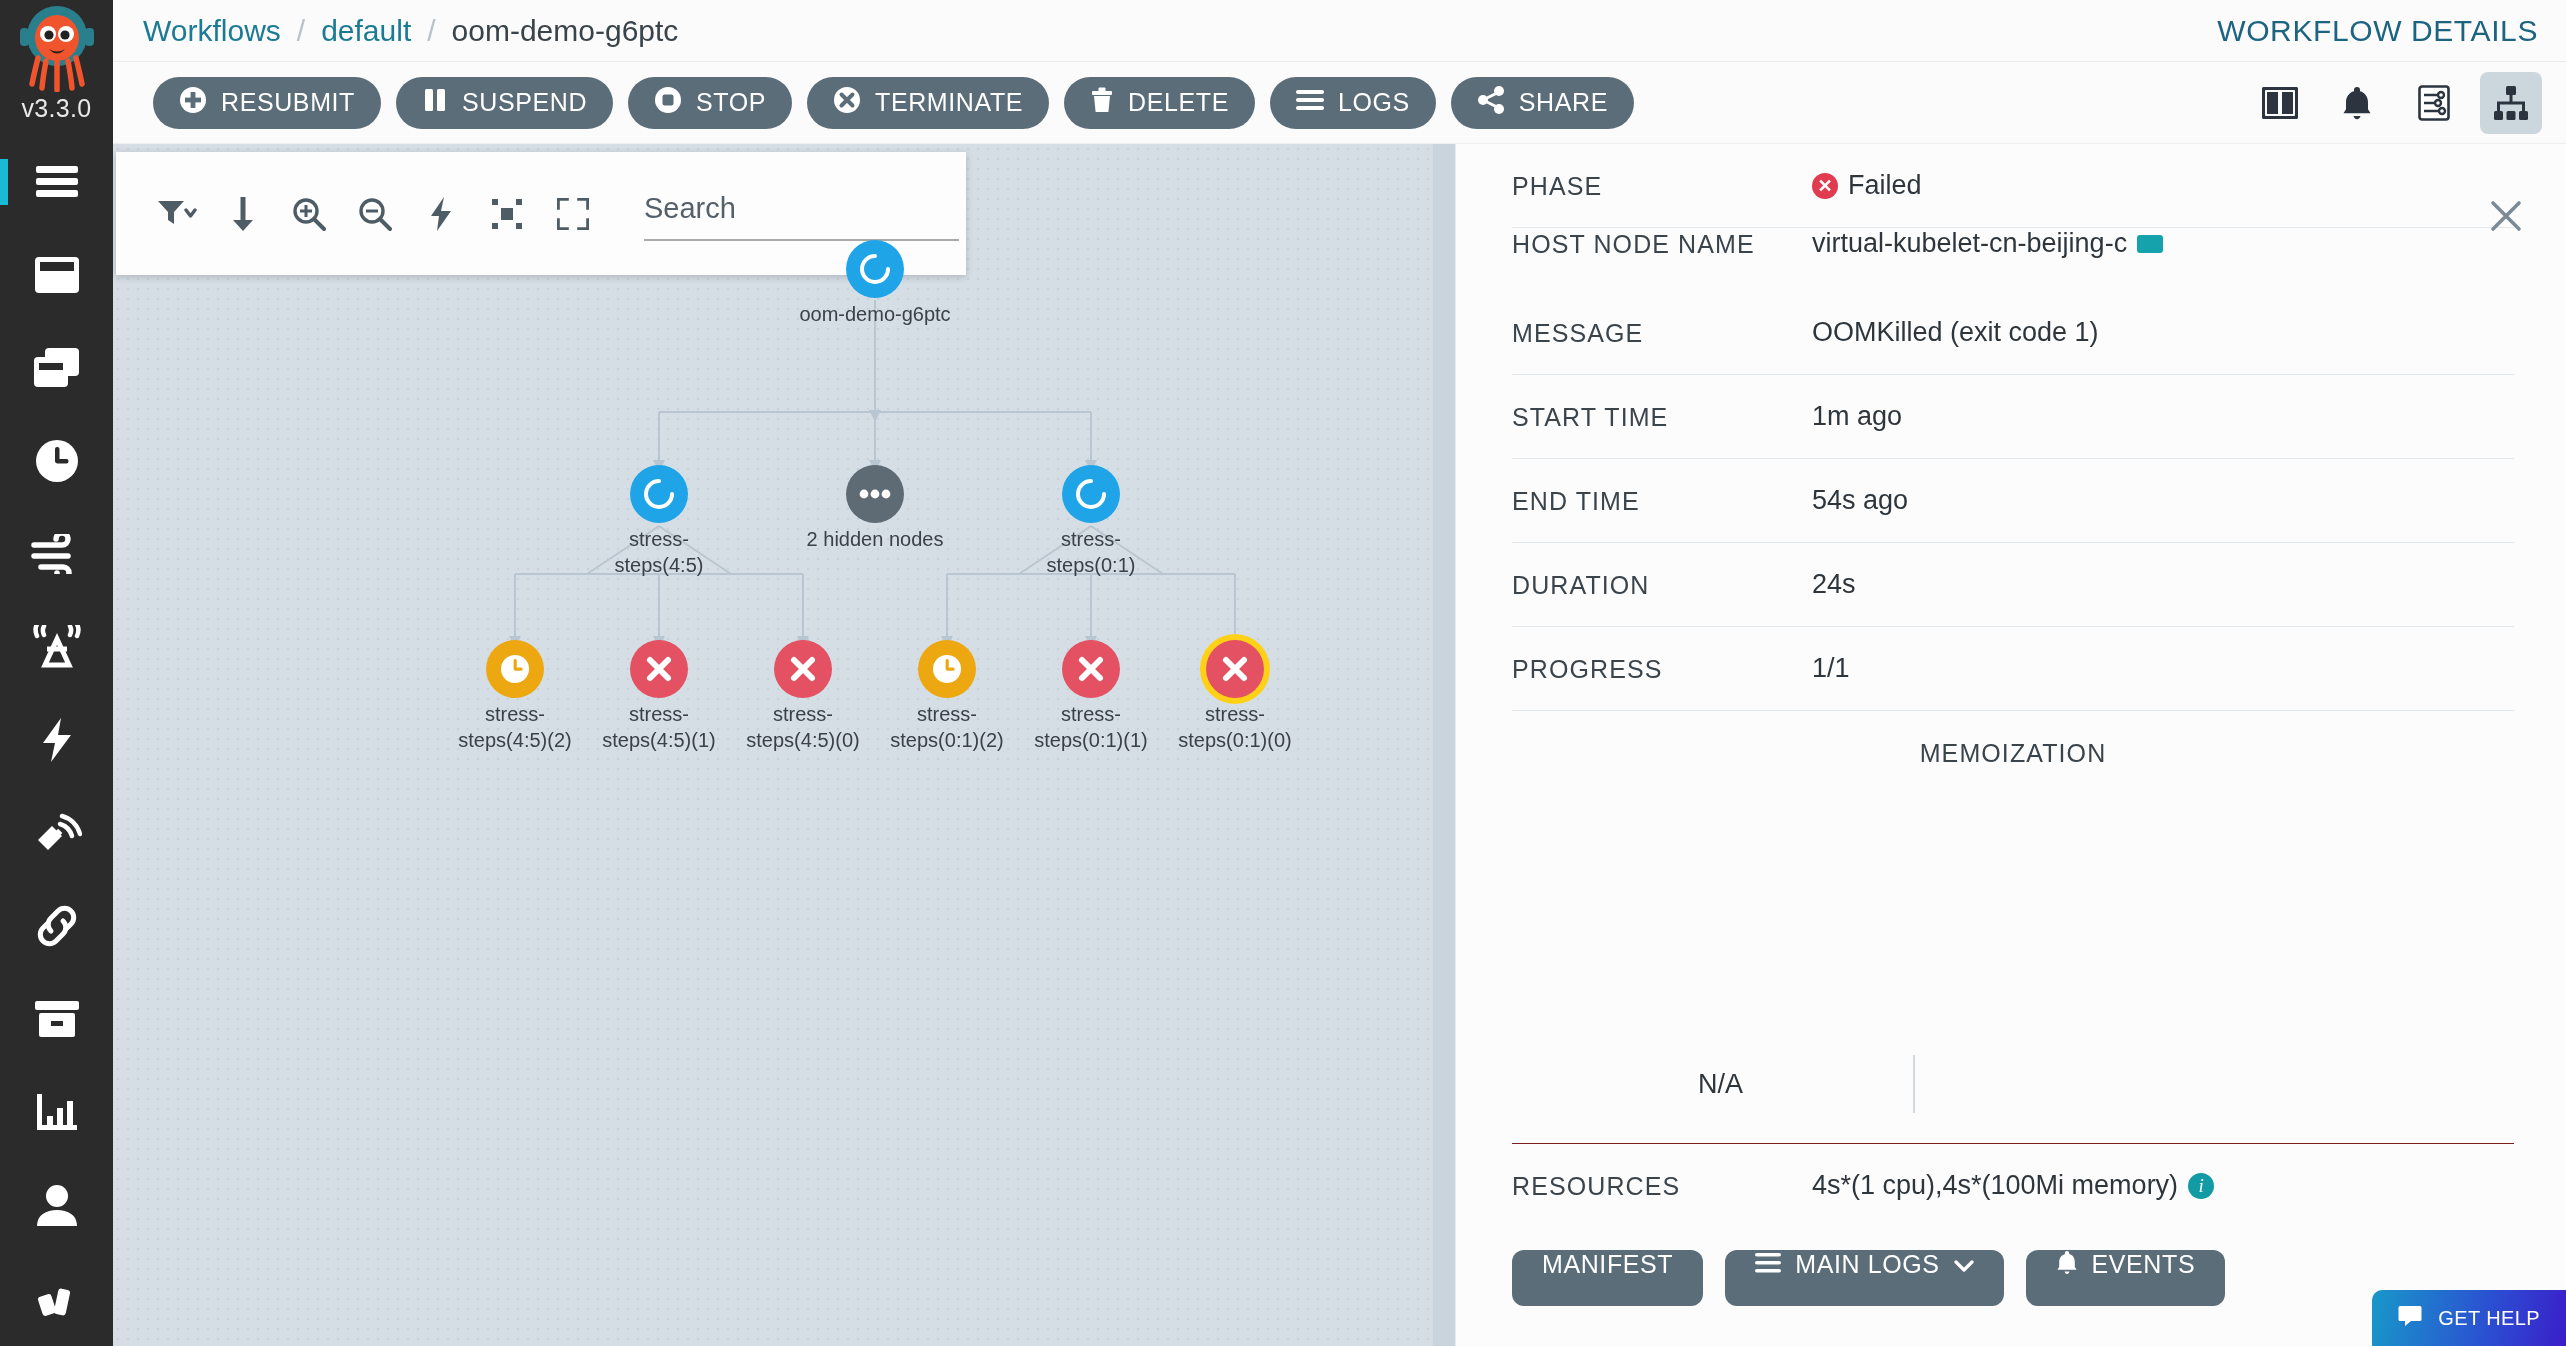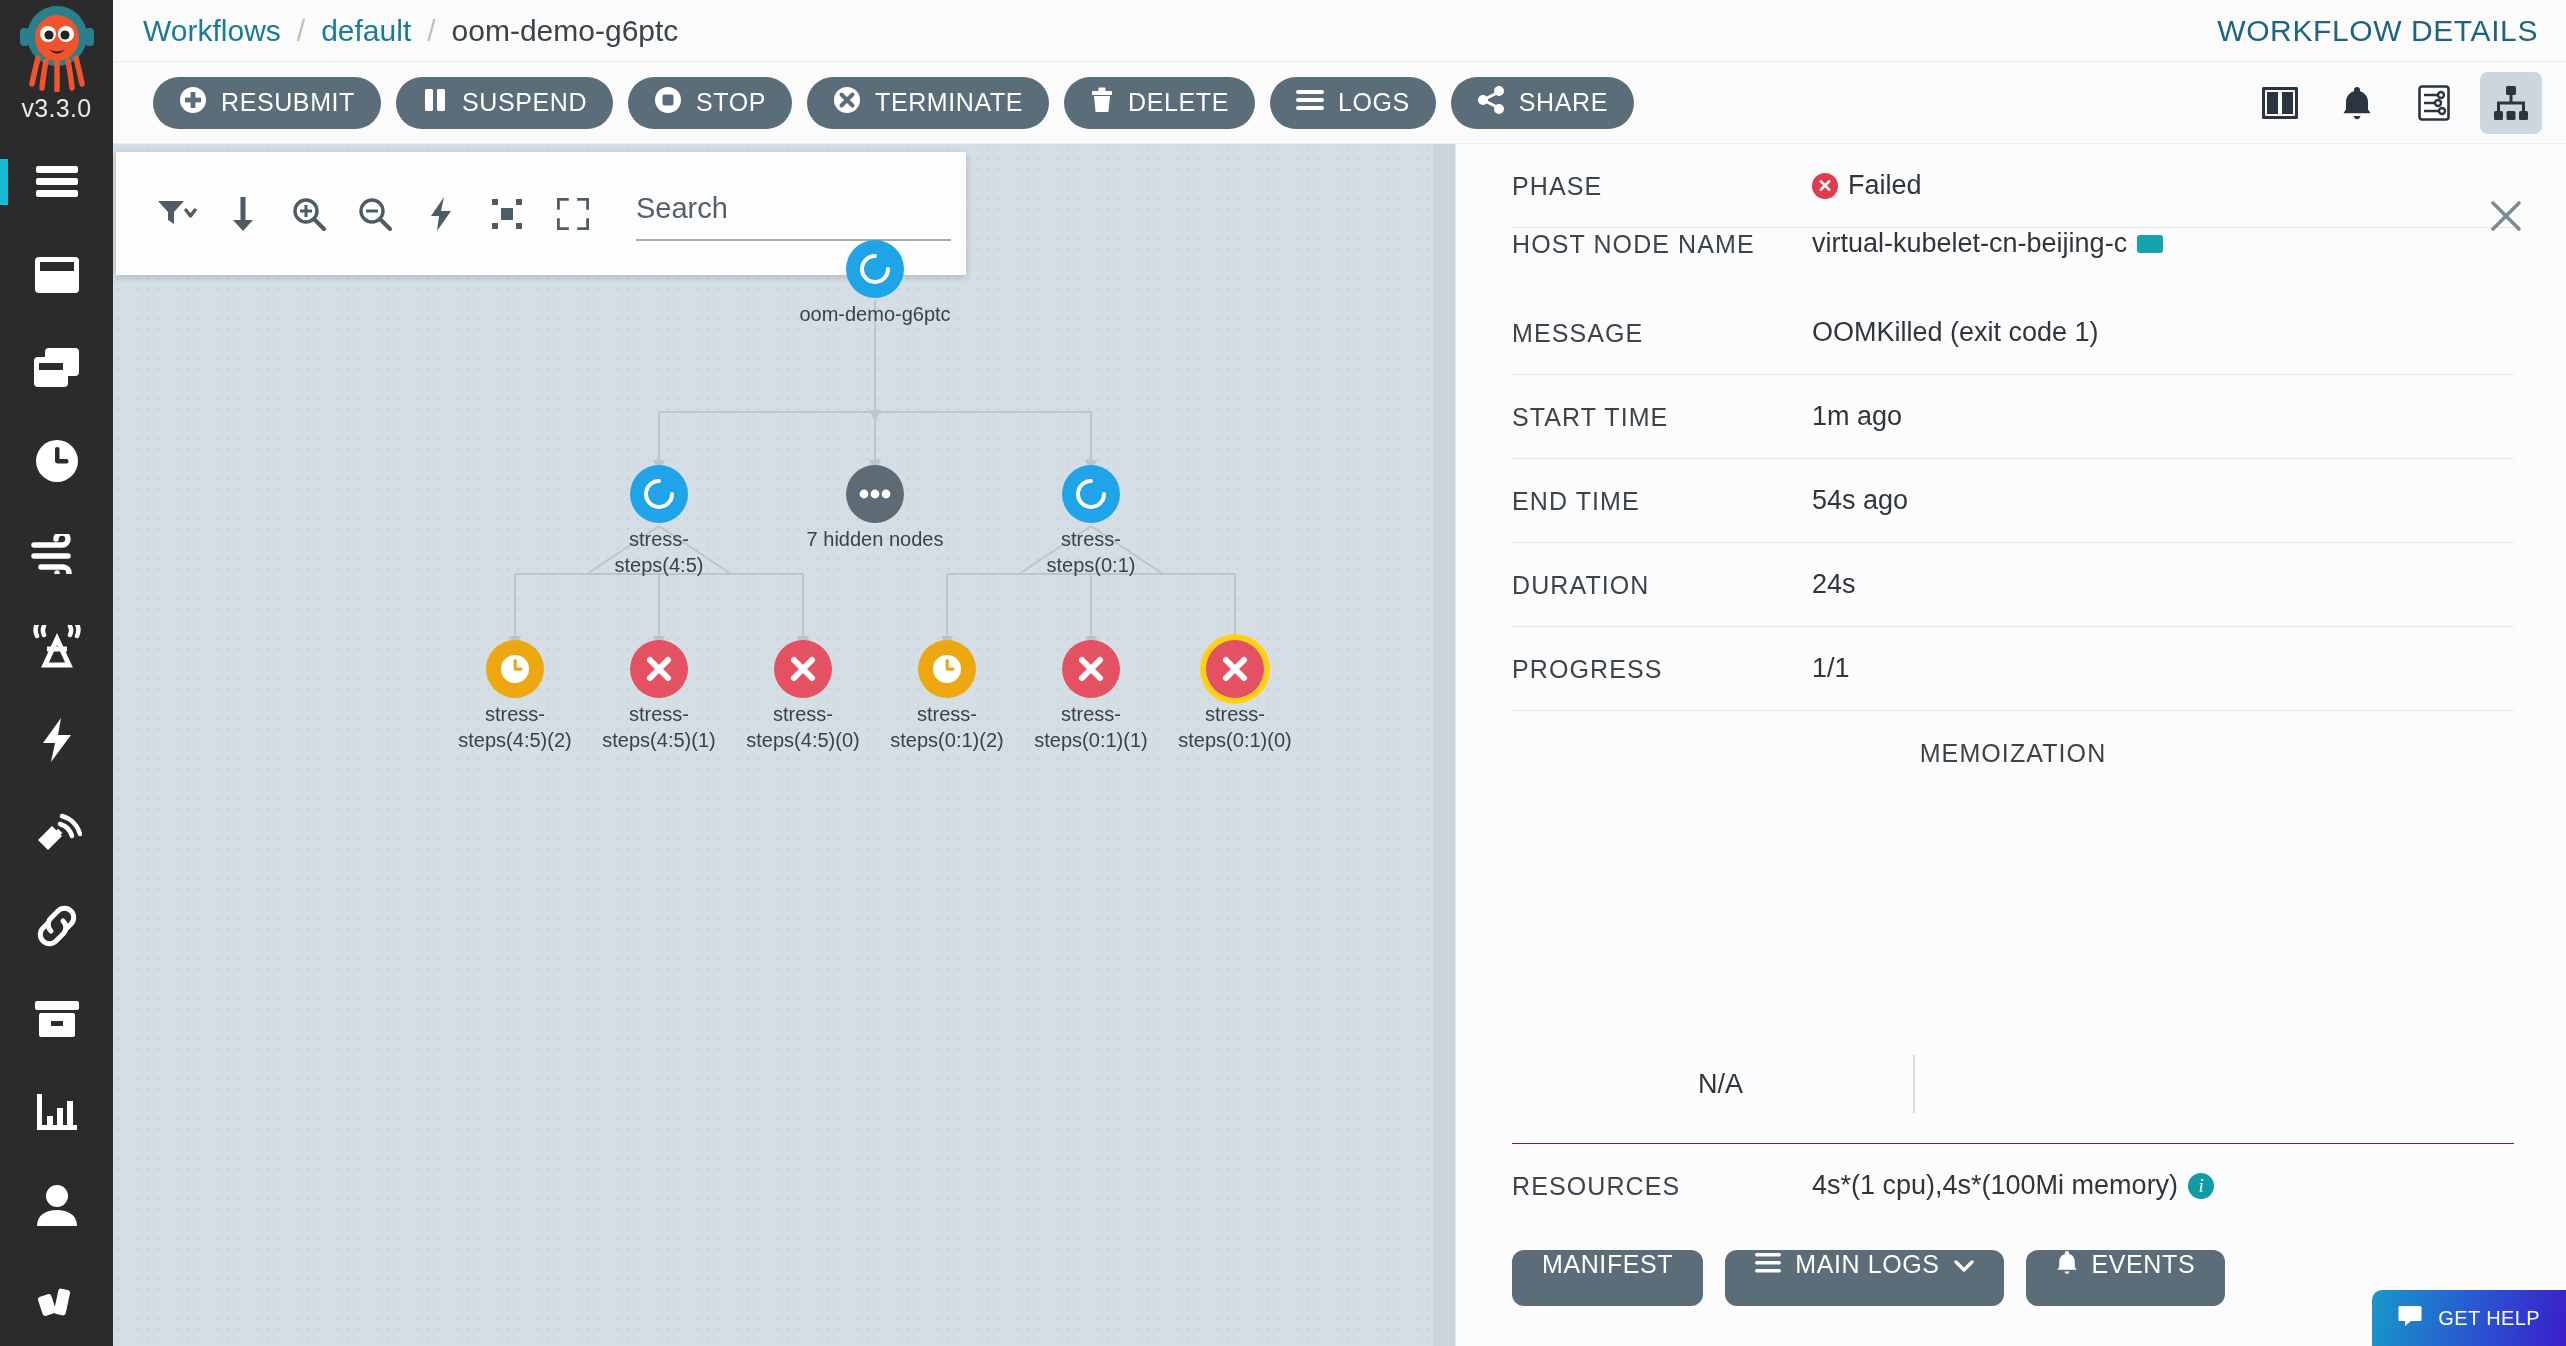--- a/index.html
+++ b/index.html
@@ -83,21 +83,21 @@
     background: #c9d4dc;
   }
   .graph-toolbar {
     position: absolute; left: 3px; top: 8px; width: 850px; height: 123px;
     background: #fdfdfd; box-shadow: 0 2px 7px rgba(0,0,0,.18);
     display: flex; align-items: center; padding-left: 30px; gap: 0;
   }
   .gt-btn { width: 62px; height: 62px; display: flex; align-items: center;
     justify-content: center; cursor: pointer; margin-right: 4px; }
   .gt-btn svg { fill: #4e5c66; }
-  .gt-search { margin-left: 28px; position: relative; width: 315px; }
+  .gt-search { margin-left: 36px; position: relative; width: 315px; }
   .gt-search input {
     width: 100%; border: none; outline: none; background: transparent;
     font-size: 29px; color: #3f484e; font-family: "Liberation Sans", sans-serif;
     padding: 6px 0 14px 0; border-bottom: 2px solid #a9a9a9;
   }
   .gt-search input::placeholder { color: #55606a; }
 
   .graph { position: absolute; inset: 0; }
   .node { position: absolute; transform: translate(-50%, -50%); }
   .node-circle {
@@ -518,21 +518,21 @@
           </div>
 
           <div class="node" style="left:762px; top:350px;">
             <div class="node-circle hidden-n">
               <svg width="34" height="12" viewBox="0 0 34 12">
                   <circle cx="6" cy="6" r="4.4" fill="#fff"></circle>
                   <circle cx="17" cy="6" r="4.4" fill="#fff"></circle>
                   <circle cx="28" cy="6" r="4.4" fill="#fff"></circle>
                 </svg>
             </div>
-            <div class="node-label">7 hidden nodes</div>
+            <div class="node-label">2 hidden nodes</div>
           </div>
 
           <div class="node" style="left:978px; top:350px;">
             <div class="node-circle running">
               <svg width="34" height="34" viewBox="0 0 34 34">
                   <path d="M17 4 a13 13 0 10 13 13" fill="none" stroke="#fff" stroke-width="4" stroke-linecap="round"></path>
                 </svg>
             </div>
             <div class="node-label wrap">
                 <div>stress-</div>

